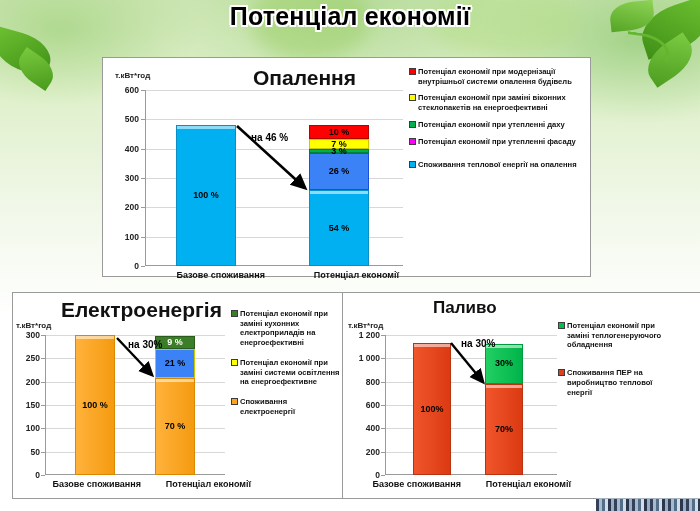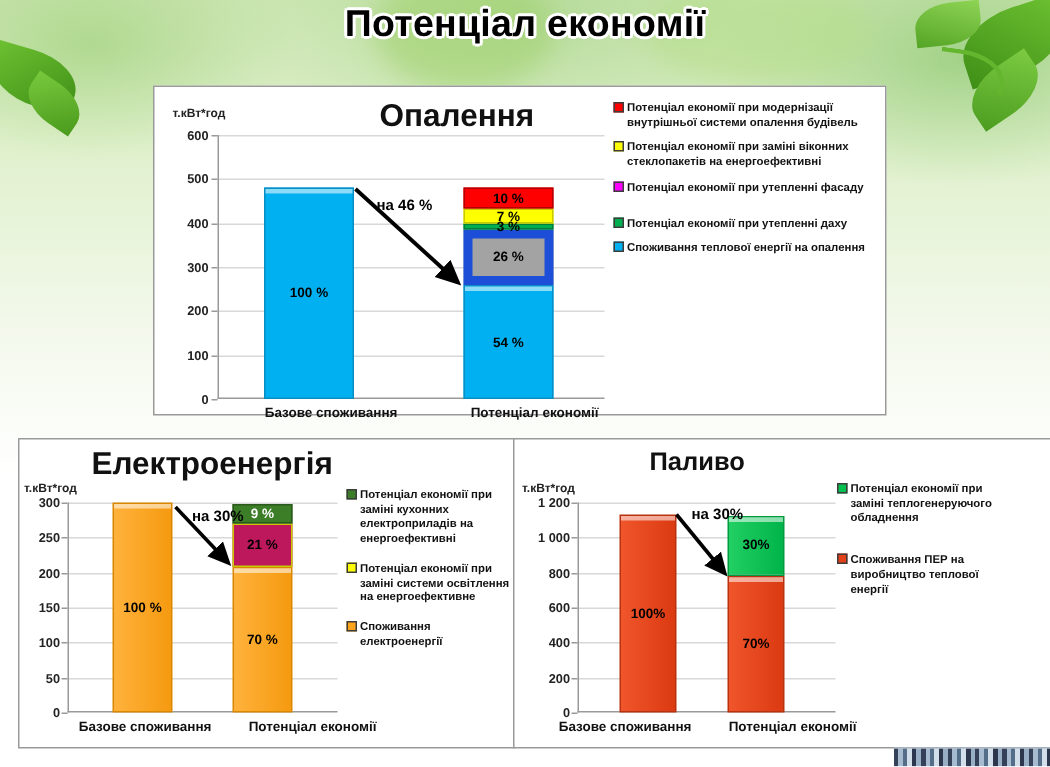--- a/index.html
+++ b/index.html
@@ -162,21 +162,21 @@
     width: 7px; height: 7px;
     margin-top: 1px; margin-right: 2px;
     border: 1px solid #3c3c3c;
   }
   .legend-text {
     font-size: 7.6px; font-weight: bold; color: #111;
     line-height: 1.28;
   }
   #legend-heating { left: 306px; top: 9px; width: 178px; }
   #legend-heating .legend-item { margin-bottom: 7px; }
-  #legend-electricity { left: 218px; top: 32px; width: 112px; }
+  #legend-electricity { left: 218px; top: 16px; width: 112px; }
   #legend-electricity .legend-item { margin-bottom: 10px; }
   #legend-fuel { left: 215px; top: 28px; width: 116px; }
   #legend-fuel .legend-item { margin-bottom: 18px; }
 
   
   #photo-strip {
     position: absolute; right: 0; bottom: 0;
     width: 104px; height: 13px;
     background:
       repeating-linear-gradient(90deg,
@@ -239,21 +239,21 @@
       <div class="bar" style="left:31px;width:60px;bottom:0;height:140.8px;">
         <div class="seg glossy" style="bottom:0;height:140.8px;background:#00B0F0;border:1px solid #0a8fc4;">
           <span>100 %</span>
         </div>
       </div>
 
       <div class="bar" style="left:164px;width:60px;bottom:0;height:140.8px;">
         <div class="seg glossy" style="bottom:0;height:76px;background:#00B0F0;border:1px solid #0a8fc4;">
           <span>54 %</span>
         </div>
-        <div class="seg" style="bottom:76px;height:36.7px;background:#a3a3a3;border:6px solid #1d4ed8;">
+        <div class="seg" style="bottom:76px;height:36.7px;background:#3b82f6;border:1px solid #1d4ed8;">
           <span>26 %</span>
         </div>
         <div class="seg" style="bottom:112.7px;height:4.1px;background:#00B050;border:1px solid #00803a;"></div>
         <div class="seg" style="bottom:116.8px;height:10px;background:#FFFF00;border:1px solid #c9c900;"></div>
         <div class="seg" style="bottom:126.8px;height:14px;background:#FF0000;border:1px solid #b40000;">
           <span>10 %</span>
         </div>
 
         <div class="seg" style="bottom:116px;height:11px;background:transparent;border:0;pointer-events:none;">
           <span>7 %</span>
@@ -279,27 +279,27 @@
 
     <div class="legend" id="legend-heating">
       <div class="legend-item">
         <div class="legend-swatch" style="background:#FF0000;"></div>
         <div class="legend-text">Потенціал економії при модернізації внутрішньої системи опалення будівель</div>
       </div>
       <div class="legend-item">
         <div class="legend-swatch" style="background:#FFFF00;"></div>
         <div class="legend-text">Потенціал економії при заміні віконних стеклопакетів на енергоефективні</div>
       </div>
+      <div class="legend-item">
+        <div class="legend-swatch" style="background:#00B050;"></div>
+        <div class="legend-text">Потенціал економії  при утепленні даху</div>
+      </div>
       <div class="legend-item" style="margin-bottom:14px;">
         <div class="legend-swatch" style="background:#FF00FF;"></div>
         <div class="legend-text">Потенціал економії  при утепленні фасаду</div>
-      </div>
-      <div class="legend-item">
-        <div class="legend-swatch" style="background:#00B050;"></div>
-        <div class="legend-text">Потенціал економії  при утепленні даху</div>
       </div>
       <div class="legend-item">
         <div class="legend-swatch" style="background:#00B0F0;"></div>
         <div class="legend-text">Споживання теплової енергії на опалення</div>
       </div>
     </div>
   </div>
 
   <div class="panel" id="panel-electricity">
     <div class="chart-title" id="title-electricity">Електроенергія</div>
@@ -333,21 +333,21 @@
       <div class="bar" style="left:30px;width:40px;bottom:0;height:140px;">
         <div class="seg glossy" style="bottom:0;height:140px;background:linear-gradient(to right,#FFB23C,#F59A10);border:1px solid #d98800;">
           <span>100 %</span>
         </div>
       </div>
 
       <div class="bar" style="left:110px;width:40px;bottom:0;height:140px;">
         <div class="seg glossy" style="bottom:0;height:96.6px;background:linear-gradient(to right,#FFB23C,#F59A10);border:1px solid #d98800;justify-content:center;">
           <span>70 %</span>
         </div>
-        <div class="seg" style="bottom:96.6px;height:29.4px;background:#be185d;border:1px solid #c9c900;">
+        <div class="seg" style="bottom:96.6px;height:29.4px;background:#3b82f6;border:1px solid #c9c900;">
           <span>21 %</span>
         </div>
         <div class="seg" style="bottom:126px;height:12.6px;background:#3C7D28;border:1px solid #2a5a1c;color:#fff;">
           <span>9 %</span>
         </div>
       </div>
 
       <svg class="arrow" style="left:0;top:0;width:180px;height:140px;">
         <defs>
           <marker id="ah2" markerWidth="7" markerHeight="7" refX="5.2" refY="3" orient="auto">

